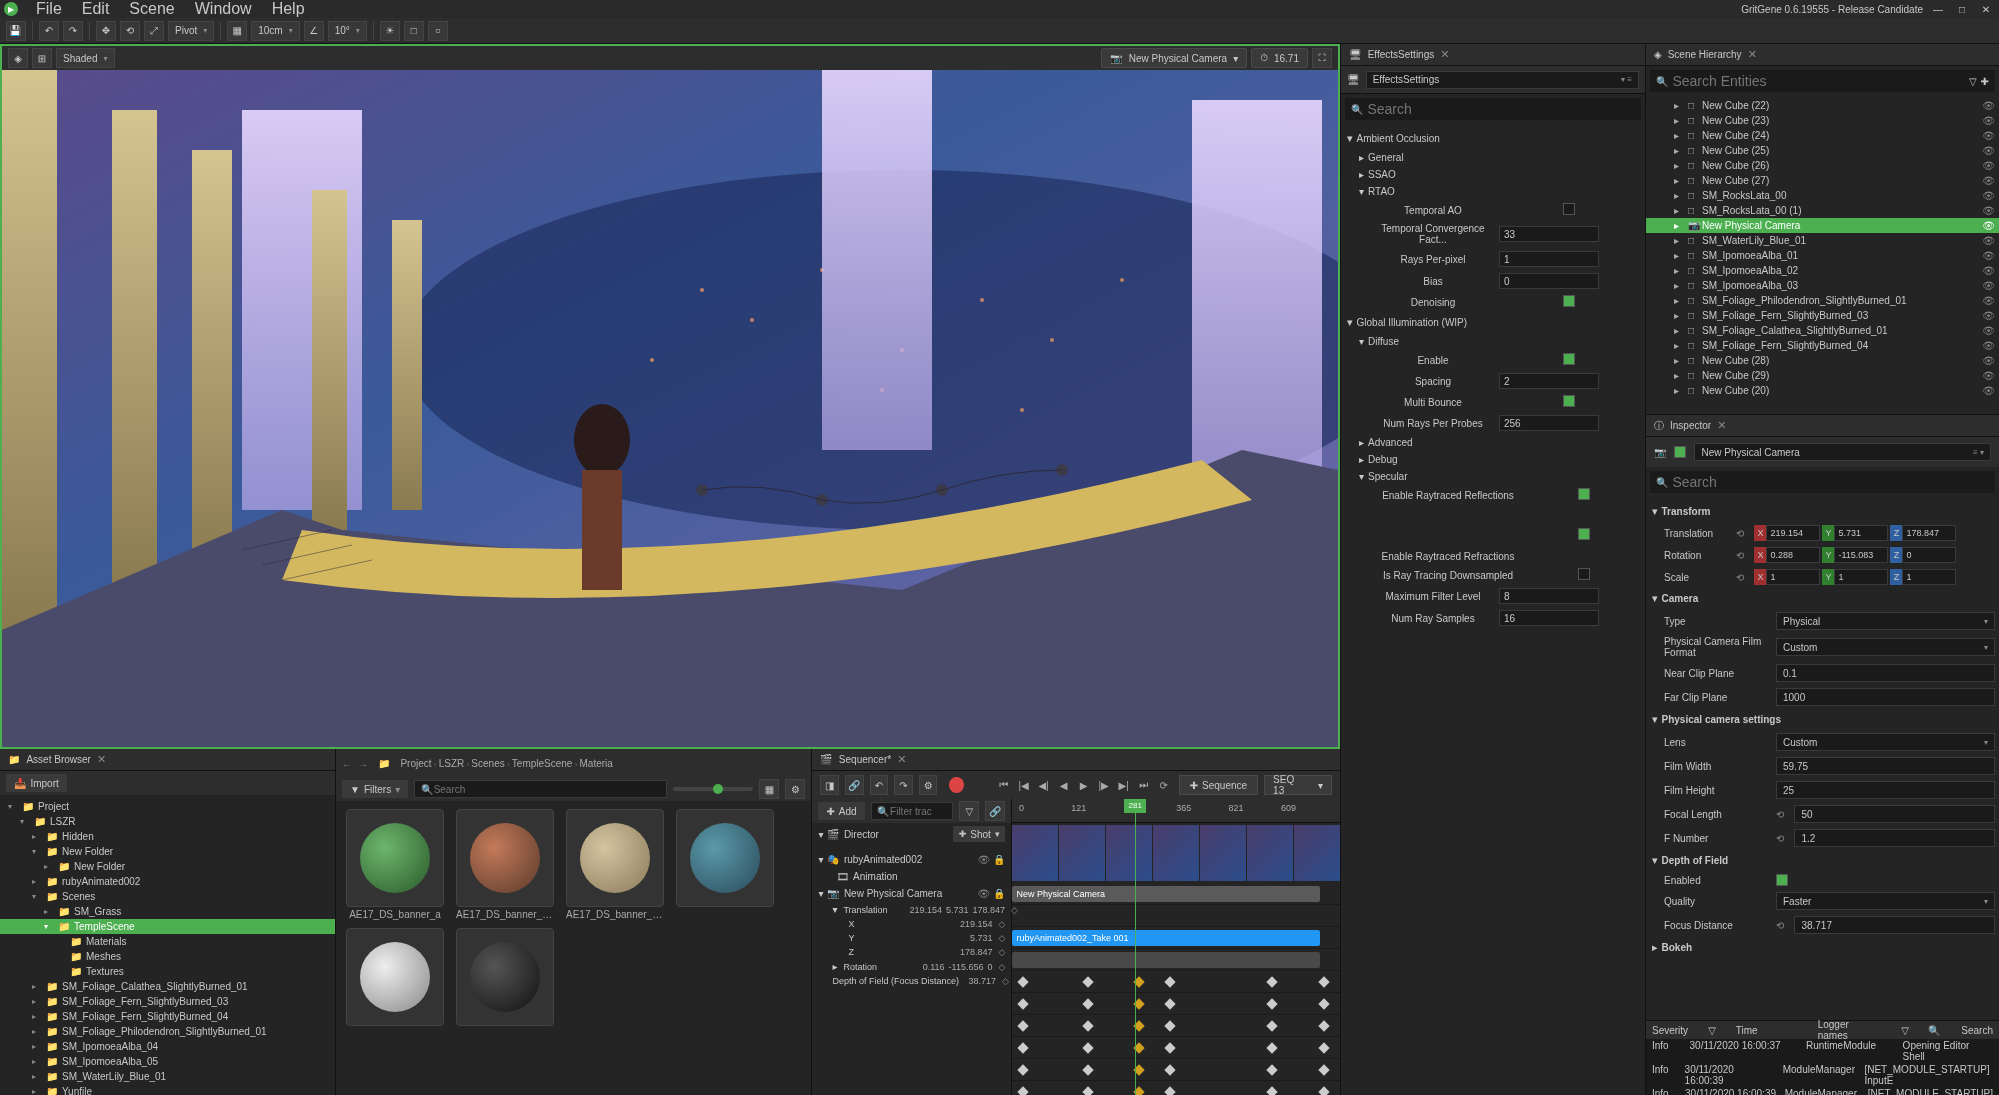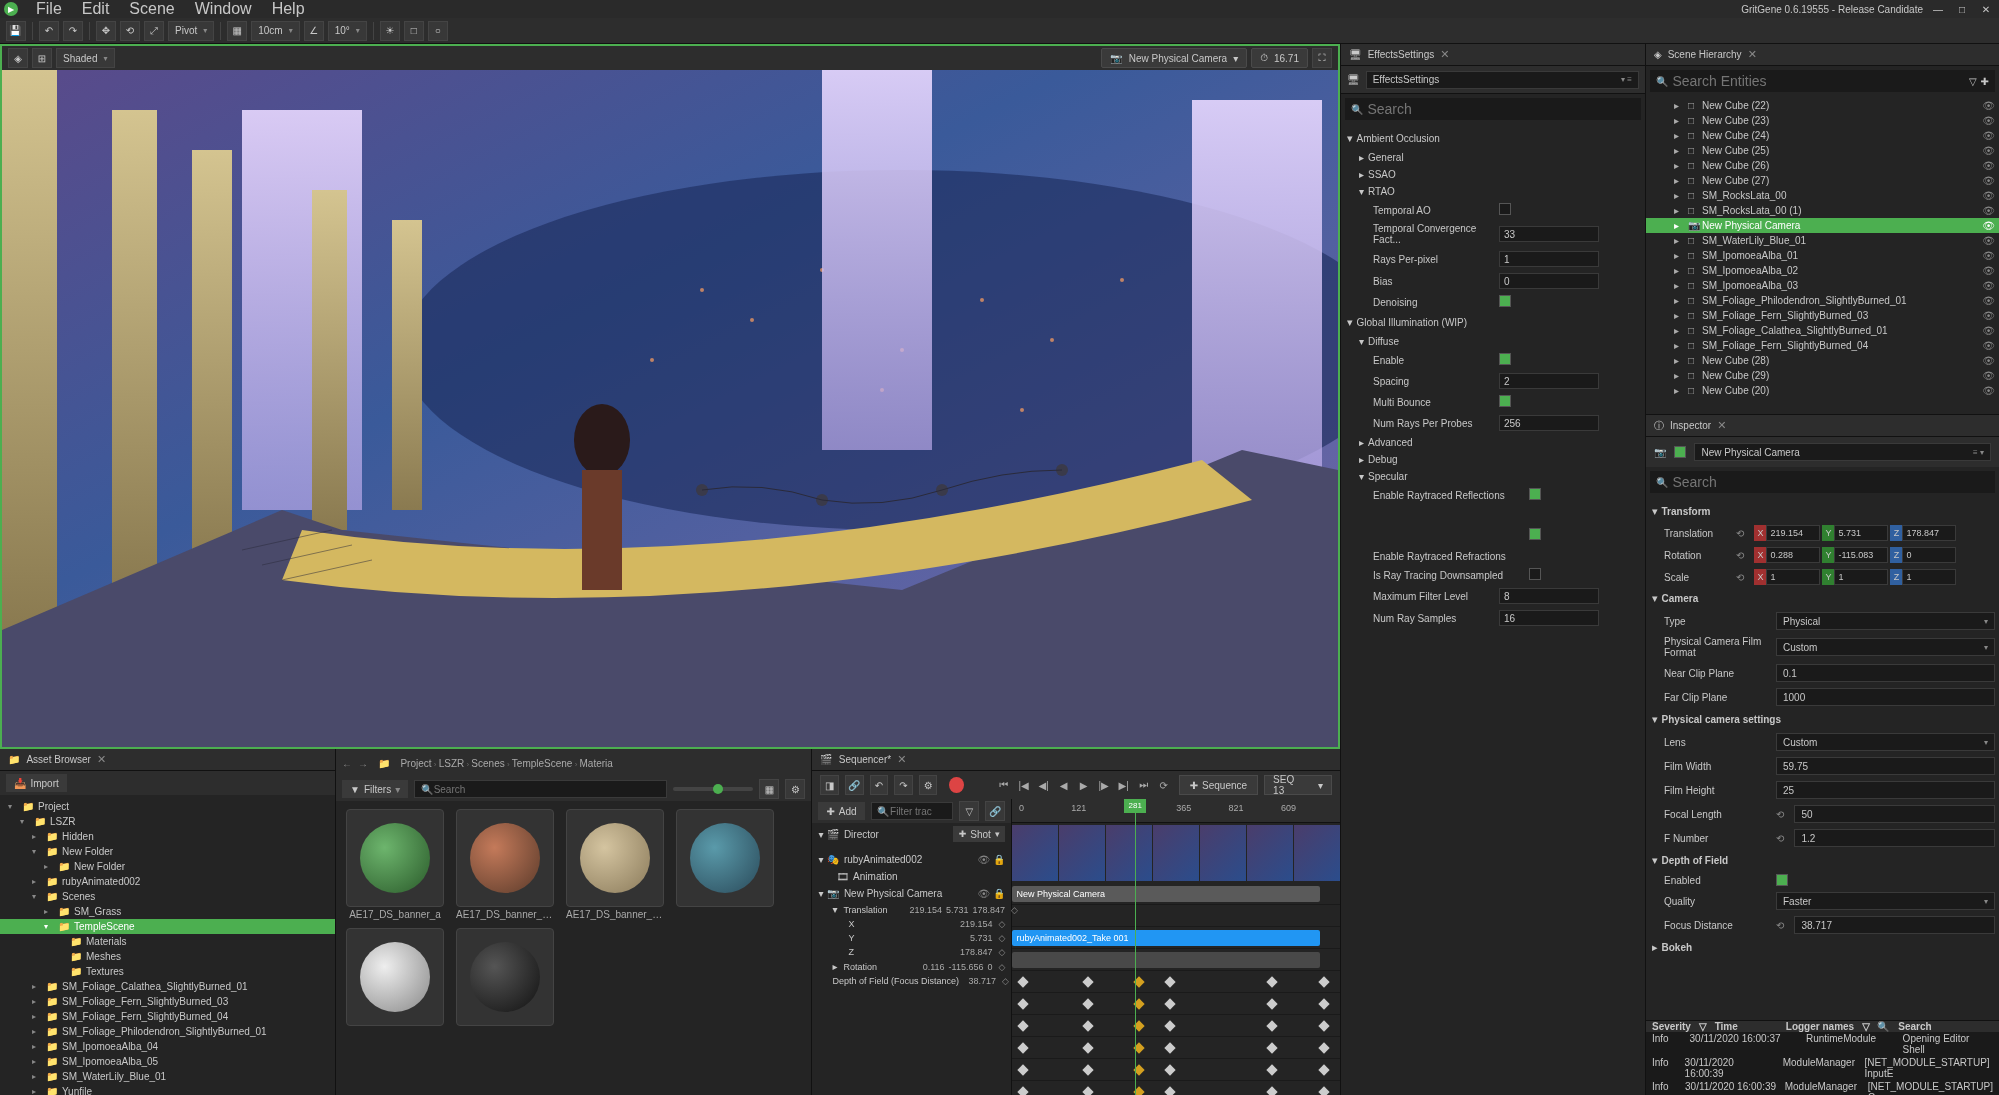--- a/index.html
+++ b/index.html
@@ -86,21 +86,21 @@
 .clip-bar.grey { background:#5a5a5a;}
 .keyframe { position:absolute; width:8px; height:8px; background:#ccc; transform:rotate(45deg); top:7px;}
 .keyframe.y { background:#d4a020;}
 .right-col { width:305px; background:#242424; display:flex; flex-direction:column; border-left:1px solid #111;}
 .panel-search { height:22px; background:#1a1a1a; margin:4px; display:flex; align-items:center; padding:0 6px; gap:4px;}
 .panel-search input { background:none; border:none; outline:none; flex:1; font-size:14px; color:#ccc;}
 .effects-panel { flex:0 0 660px; display:flex; flex-direction:column; overflow:hidden;}
 .effects-body { flex:1; overflow:auto; padding:4px;}
 .section-hdr { display:flex; align-items:center; gap:4px; padding:4px 2px; font-size:11px; cursor:pointer;}
 .sub-hdr { display:flex; align-items:center; gap:4px; padding:3px 2px 3px 14px; font-size:10px;}
-.prop-row { display:flex; align-items:center; padding:3px 2px 3px 28px; gap:6px;}
+.prop-row { display:flex; align-items:center; padding:3px 2px 3px 28px; gap:6px;text-align:center;}
 .prop-row .plabel { flex:0 0 120px; font-size:10px;}
 .prop-row .pval { flex:1;}
 .num-box { height:16px; background:#1a1a1a; border:1px solid #3a3a3a; padding:0 4px; font-size:10px; display:flex; align-items:center; width:100px;}
 .chk { width:12px; height:12px; background:#1a1a1a; border:1px solid #555; display:inline-block;}
 .chk.on { background:#4caf50;}
 .far-right { width:354px; background:#242424; display:flex; flex-direction:column; border-left:1px solid #111;}
 .hierarchy-panel { flex:0 0 370px; display:flex; flex-direction:column; overflow:hidden;}
 .hier-body { flex:1; overflow:auto; padding:2px 0;}
 .hier-row { display:flex; align-items:center; padding:2px 4px; gap:4px; font-size:10px;}
 .hier-row .eye { margin-left:auto; color:#888; font-size:10px;}
@@ -119,21 +119,21 @@
 .axis-lbl.y { background:#308030;}
 .axis-lbl.z { background:#3060a0;}
 .axis-val { width:54px; height:16px; background:#1a1a1a; border:1px solid #3a3a3a; font-size:9px; padding:0 3px; display:flex; align-items:center;}
 .reset-ic { color:#888; font-size:10px; margin-right:4px;}
 .combo-row { display:flex; align-items:center; padding:3px 0; gap:6px;}
 .combo-row .clabel { flex:0 0 120px; font-size:10px; padding-left:14px;}
 .combo { flex:1; height:18px; background:#1a1a1a; border:1px solid #3a3a3a; display:flex; align-items:center; padding:0 6px; justify-content:space-between;}
 .combo .cv { font-size:10px;}
 .combo .cch { font-size:8px; color:#888;}
 .log-panel { height:75px; background:#1a1a1a; border-top:1px solid #111; display:flex; flex-direction:column;}
-.log-hdr { height:18px; background:#2d2d2d; display:flex; align-items:center; padding:0 6px; gap:8px; font-size:9px; color:#aaa;font-weight:bold;}
+.log-hdr { height:18px; background:#2d2d2d; display:flex; align-items:center; padding:0 6px; gap:20px; font-size:9px; color:#aaa;}
 .log-row { display:flex; padding:1px 6px; gap:8px; font-size:9px; color:#999;}
 .pill-row { height:28px; background:#2d2d2d; display:flex; align-items:center; padding:0 6px; gap:6px; border-bottom:1px solid #111;}
 </style>
 </head>
 <body>
 
 <div class="titlebar">
   <div class="logo">▶</div>
   <div class="menu-item">File</div>
   <div class="menu-item">Edit</div>

